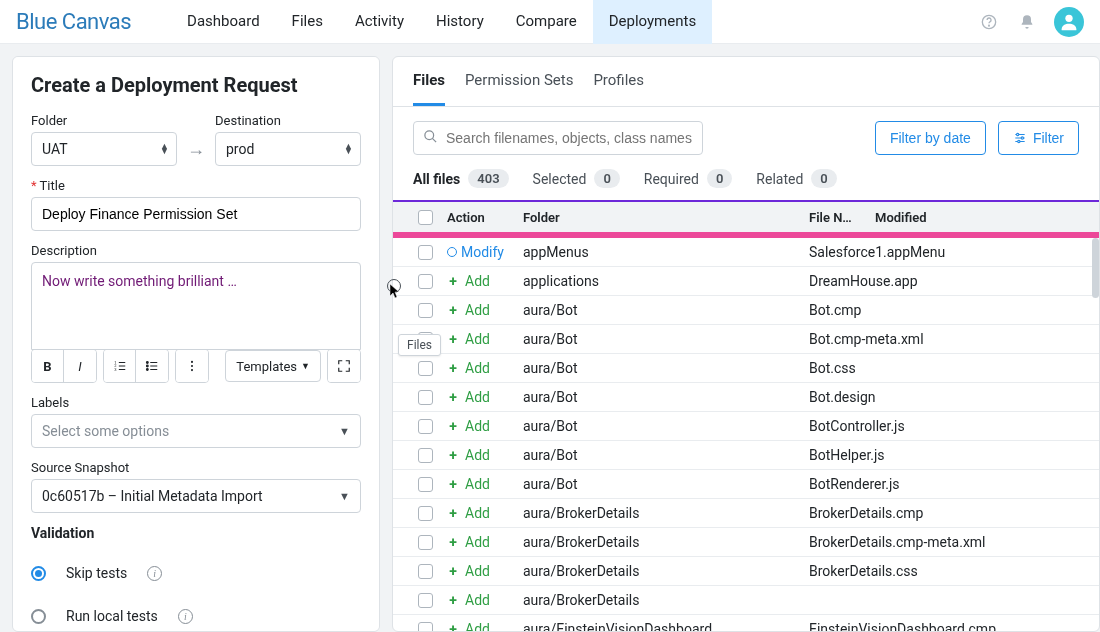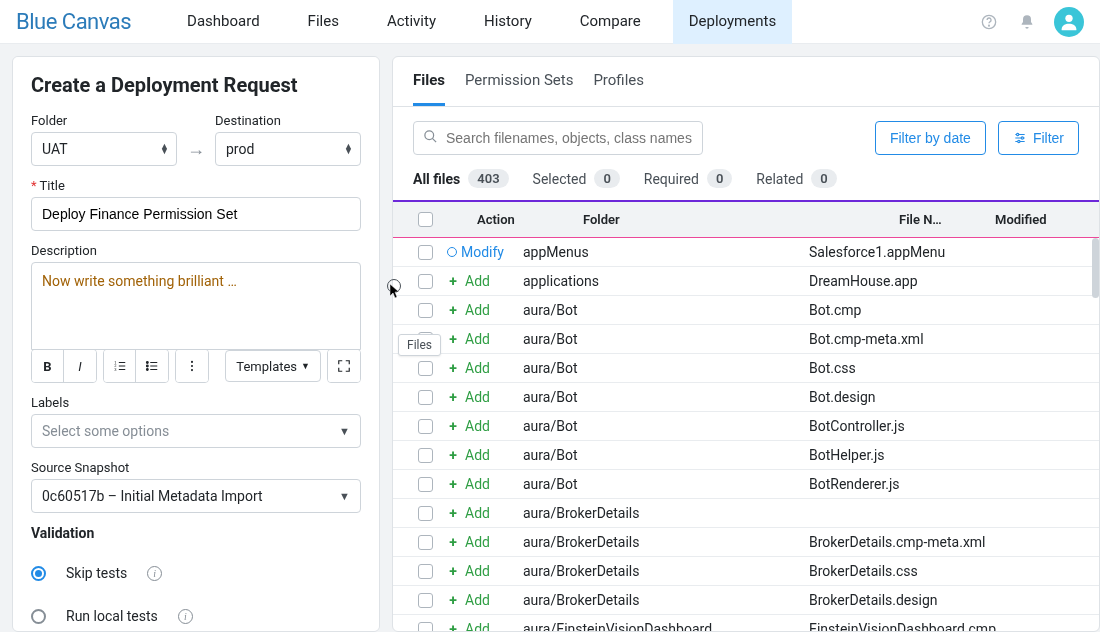--- a/index.html
+++ b/index.html
@@ -1,21 +1,21 @@
 <!DOCTYPE html>
 <html><head>
 <meta charset="utf-8">
 <style>
 * { box-sizing: border-box; margin: 0; padding: 0; }
 body { font-family: -apple-system, BlinkMacSystemFont, "Segoe UI", Roboto, Helvetica, Arial, sans-serif; font-size: 14px; color: #212529; background: #fff; width: 1100px; height: 632px; overflow: hidden; position: relative; }
 
 
 .navbar { height: 44px; display: flex; align-items: center; padding: 12px 16px; border-bottom: 1px solid #e9ecef; background: #fff; }
 .brand { font-size: 22px; font-weight: 400; color: #2b7bb9; margin-right: 40px; letter-spacing: -0.5px; }
-.navlinks { display: flex; gap: 16px; }
+.navlinks { display: flex; gap: 0; }
 .navlink { padding: 12px 16px; font-size: 15px; color: #212529; cursor: pointer; border-bottom: 2px solid transparent; }
 .navlink.active { background: #def0ff; }
 .nav-right { margin-left: auto; display: flex; align-items: center; gap: 16px; }
 .icon-btn { width: 22px; height: 22px; color: #adb5bd; cursor: pointer; display: flex; align-items: center; justify-content: center; }
 .avatar { width: 30px; height: 30px; border-radius: 50%; background: #3ac5d8; display: flex; align-items: center; justify-content: center; }
 .avatar svg { width: 22px; height: 22px; fill: #fff; }
 
 
 .main { display: flex; height: calc(632px - 44px); background: #f1f3f5; padding: 12px 0 0 12px; gap: 12px; position: relative; }
 .panel { background: #fff; border: 1px solid #dee2e6; border-radius: 6px; }
@@ -25,21 +25,21 @@
 
 .panel-title { font-size: 20px; font-weight: 700; margin-bottom: 16px; }
 .row2 { display: flex; align-items: flex-end; gap: 10px; margin-bottom: 12px; }
 .field { display: flex; flex-direction: column; flex: 1; }
 .field-label { font-size: 13px; color: #212529; margin-bottom: 4px; }
 .req::before { content: "* "; color: #e03131; }
 .select, .text-input { height: 34px; border: 1px solid #ced4da; border-radius: 4px; padding: 0 28px 0 10px; font-size: 14px; background: #fff; position: relative; width: 100%; }
 .select-wrap { position: relative; }
 .select-arrows { position: absolute; right: 8px; top: 50%; transform: translateY(-50%); display: flex; flex-direction: column; line-height: 5px; font-size: 9px; color: #495057; pointer-events: none; }
 .arrow-between { color: #868e96; font-size: 18px; padding-bottom: 6px; }
-.desc-area { border: 1px solid #ced4da; border-radius: 4px 4px 0 0; padding: 10px; min-height: 88px; font-size: 14px; color: #a16207; }
+.desc-area { border: 1px solid #ced4da; border-radius: 4px 4px 0 0; padding: 10px; min-height: 88px; font-size: 14px; color: #701a75; }
 .editor-toolbar { display: flex; gap: 6px; align-items: center; margin-bottom: 12px; margin-top: -1px; }
 .tb-group { display: flex; border: 1px solid #ced4da; border-radius: 4px; overflow: hidden; }
 .tb-btn { width: 32px; height: 32px; display: flex; align-items: center; justify-content: center; font-size: 13px; cursor: pointer; background: #fff; border-right: 1px solid #ced4da; }
 .tb-btn:last-child { border-right: none; }
 .tb-templates { border: 1px solid #ced4da; border-radius: 4px; padding: 0 10px; height: 32px; display: flex; align-items: center; font-size: 13px; cursor: pointer; gap: 4px; background: #fff; }
 .tb-spacer { flex: 1; }
 .labels-select { height: 34px; border: 1px solid #ced4da; border-radius: 4px; padding: 0 10px; display: flex; align-items: center; color: #868e96; position: relative; }
 .labels-select .caret { position: absolute; right: 10px; font-size: 11px; color: #495057; }
 .section-gap { margin-bottom: 12px; }
 .validation-title { font-weight: 700; margin-bottom: 8px; }
@@ -59,21 +59,21 @@
 .search-icon { position: absolute; left: 10px; top: 50%; transform: translateY(-50%); color: #868e96; }
 .filter-spacer { flex: 1; }
 .btn-outline { height: 34px; border: 1px solid #228be6; color: #228be6; background: #fff; border-radius: 4px; padding: 0 14px; font-size: 14px; cursor: pointer; display: flex; align-items: center; gap: 6px; }
 
 .counts-row { display: flex; gap: 24px; padding: 0 20px 12px 20px; border-bottom: 2px solid #6d28d9; align-items: center; }
 .count-item { display: flex; align-items: center; gap: 8px; font-size: 14px; color: #495057; }
 .count-item.active { font-weight: 700; color: #212529; }
 .badge { background: #e9ecef; color: #495057; border-radius: 10px; padding: 2px 9px; font-size: 13px; font-weight: 600; }
 
 .table-wrap { flex: 1; overflow: hidden; position: relative; }
-.table-head { display: flex; align-items: center; background: #f1f3f5; border-bottom: 1px solid #ec4899; height: 36px; font-weight: 600; font-size: 13px; padding-left: 10px; gap: 30px; }
+.table-head { display: flex; align-items: center; background: #f1f3f5; border-bottom: 6px solid #ec4899; height: 36px; font-weight: 600; font-size: 13px; padding-left: 10px; }
 .col-chk { width: 44px; display: flex; justify-content: center; }
 .col-action { width: 76px; }
 .col-folder { width: 286px; }
 .col-file { width: 66px; }
 .col-mod { flex: 1; }
 .checkbox { width: 15px; height: 15px; border: 1.5px solid #adb5bd; border-radius: 3px; background: #fff; }
 .table-body { overflow-y: auto; height: calc(100% - 36px); }
 .trow { display: flex; align-items: center; height: 29px; border-bottom: 1px solid #e9ecef; font-size: 14px; padding-left: 10px; }
 .action-add { color: #2f9e44; display: flex; align-items: center; gap: 6px; }
 .action-modify { color: #228be6; display: flex; align-items: center; gap: 4px; }
@@ -443,20 +443,21 @@
             <div class="col-chk">
               <div class="checkbox"></div>
             </div>
             <div class="col-action">
               <span class="action-add">
                 <span class="plus">+</span>
                 <span>Add</span>
               </span>
             </div>
             <div class="col-folder">aura/BrokerDetails</div>
+            <div class="col-mod">BrokerDetails.cmp</div>
           </div>
           <div class="trow">
             <div class="col-chk">
               <div class="checkbox"></div>
             </div>
             <div class="col-action">
               <span class="action-add">
                 <span class="plus">+</span>
                 <span>Add</span>
               </span>
@@ -481,21 +482,20 @@
             <div class="col-chk">
               <div class="checkbox"></div>
             </div>
             <div class="col-action">
               <span class="action-add">
                 <span class="plus">+</span>
                 <span>Add</span>
               </span>
             </div>
             <div class="col-folder">aura/BrokerDetails</div>
-            <div class="col-mod">BrokerDetails.design</div>
           </div>
           <div class="trow">
             <div class="col-chk">
               <div class="checkbox"></div>
             </div>
             <div class="col-action">
               <span class="action-add">
                 <span class="plus">+</span>
                 <span>Add</span>
               </span>

